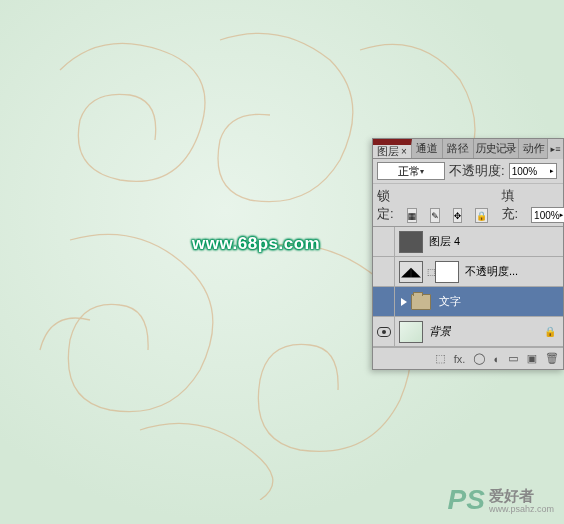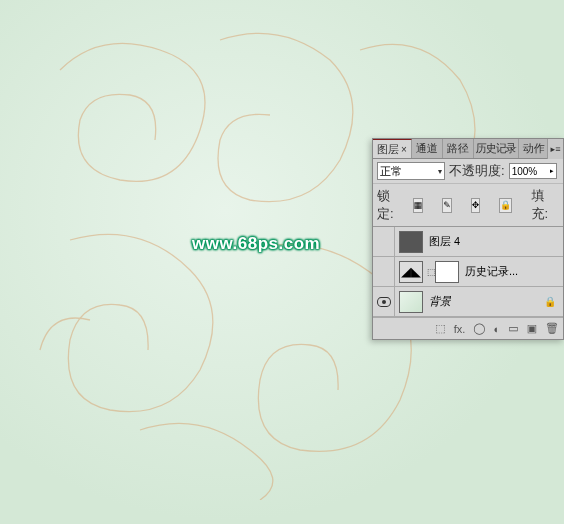--- a/index.html
+++ b/index.html
@@ -90,39 +90,39 @@
       font-size: 11px;
       color: #333;
       border-right: 1px solid #999;
       display: flex;
       align-items: center;
       cursor: pointer;
       white-space: nowrap;
     }
     .panel-tab.active {
       background: #d6d6d6;
-      border-top: 1px solid #7f1d1d;
+      border-top: 6px solid #7f1d1d;
     }
     .panel-tab .x { margin-left: 2px; font-size: 10px; }
     .panel-tab.narrow { letter-spacing: -1px; padding: 2px 2px; }
     .panel-row {
       display: flex;
       align-items: center;
       padding: 3px 4px;
       gap: 4px;
       border-bottom: 1px solid #bbb;
       background: #d6d6d6;
     }
     .blend-select {
       width: 68px;
       height: 18px;
       font-size: 11px;
       background: #fff;
       border: 1px solid #888;
-      padding: 0 2px;
+      padding: 0 20px;
       display: flex;
       align-items: center;
       justify-content: space-between;
     }
     .blend-select .arrow {
       font-size: 8px;
       color: #333;
     }
     .row-label { font-size: 13px; color: #333; }
     .pct-input {
@@ -131,23 +131,23 @@
       background: #fff;
       border: 1px solid #888;
       font-size: 10px;
       padding: 0 2px;
       display: flex;
       align-items: center;
     }
     .pct-input .tri { font-size: 7px; margin-left: auto; }
     .lock-row {
       display: flex;
-      align-items: center;
+      align-items: flex-end;
       padding: 3px 4px;
-      gap: 19px;
+      gap: 13px;
       border-bottom: 1px solid #999;
       background: #d6d6d6;
     }
     .lock-icon {
       width: 15px;
       height: 15px;
       border: 1px solid #999;
       background: #e8e8e8;
       display: flex;
       align-items: center;
@@ -307,20 +307,27 @@
     }
   </style>
 </head>
 <body>
 
 <div class="canvas-area">
   <svg class="calligraphy" viewBox="0 0 480 490">
     <path d="M40,60 Q80,20 140,40 Q200,60 180,120 Q160,180 100,170 Q50,160 60,110 Q70,80 110,85 Q140,90 135,130 M200,30 Q260,10 310,50 Q350,90 320,150 Q290,200 230,190 Q190,180 200,130 Q210,100 250,105 M50,230 Q120,210 170,260 Q210,300 180,360 Q150,410 90,400 Q40,390 50,330 Q60,290 100,295 Q130,298 128,340 M230,240 Q300,220 360,270 Q410,320 380,390 Q350,450 280,440 Q230,430 240,370 Q248,330 290,335 Q320,338 318,380 M340,40 Q400,20 440,70 Q470,120 440,170 Q410,210 360,200 M120,420 Q180,400 230,440 Q270,470 240,490 M20,340 Q30,300 70,310"></path>
   </svg>
   <div class="watermark-url">www.68ps.com</div>
+  <div class="watermark-logo">
+    <span class="ps">PS</span>
+    <span>
+      <span class="txt-cn">爱好者</span>
+      <span class="txt-url">www.psahz.com</span>
+    </span>
+  </div>
 </div>
 
 <div class="layers-panel">
   <div class="panel-tabs">
     <div class="panel-tab active">
       <span>图层</span>
       <span class="x">×</span>
     </div>
     <div class="panel-tab">通道</div>
     <div class="panel-tab">路径</div>
@@ -360,24 +367,30 @@
       <div class="vis-col"></div>
       <div class="thumb gray"></div>
       <span class="layer-name">图层 4</span>
     </div>
 
     <div class="layer-item">
       <div class="vis-col"></div>
       <div class="thumb adj">◢◣</div>
       <span class="link-dot">⬚</span>
       <div class="mask"></div>
-      <span class="layer-name">历史记录...</span>
-    </div>
-
-
+      <span class="layer-name">不透明度...</span>
+    </div>
+
+
+    <div class="layer-item selected">
+      <div class="vis-col"></div>
+      <div class="group-arrow"></div>
+      <div class="folder-icon"></div>
+      <span class="layer-name">文字</span>
+    </div>
 
     <div class="layer-item">
       <div class="vis-col">
           <div class="eye"></div>
         </div>
       <div class="thumb gradient"></div>
       <span class="layer-name italic">背景</span>
       <span class="lock-small">🔒</span>
     </div>
   </div>

